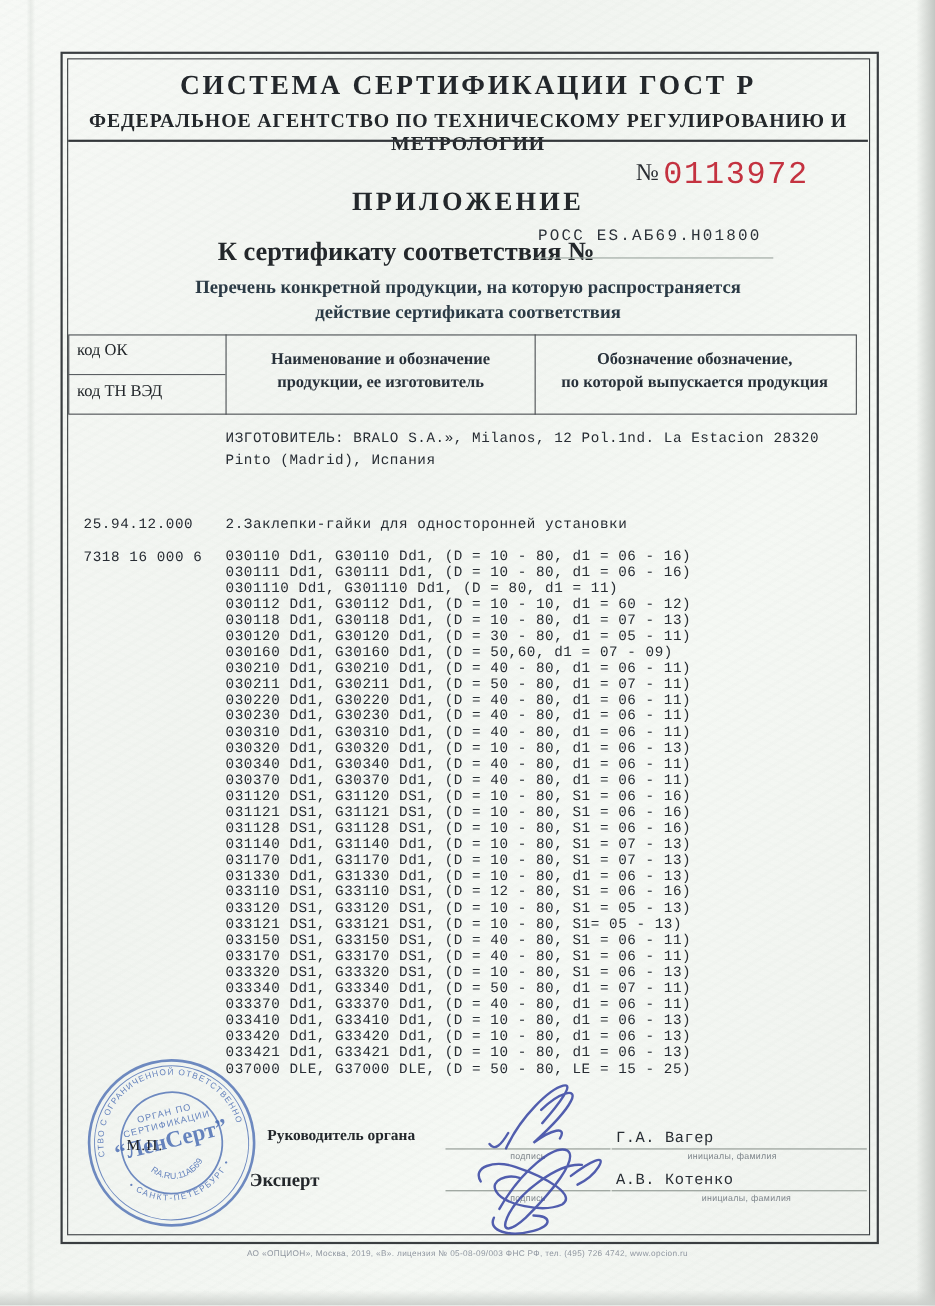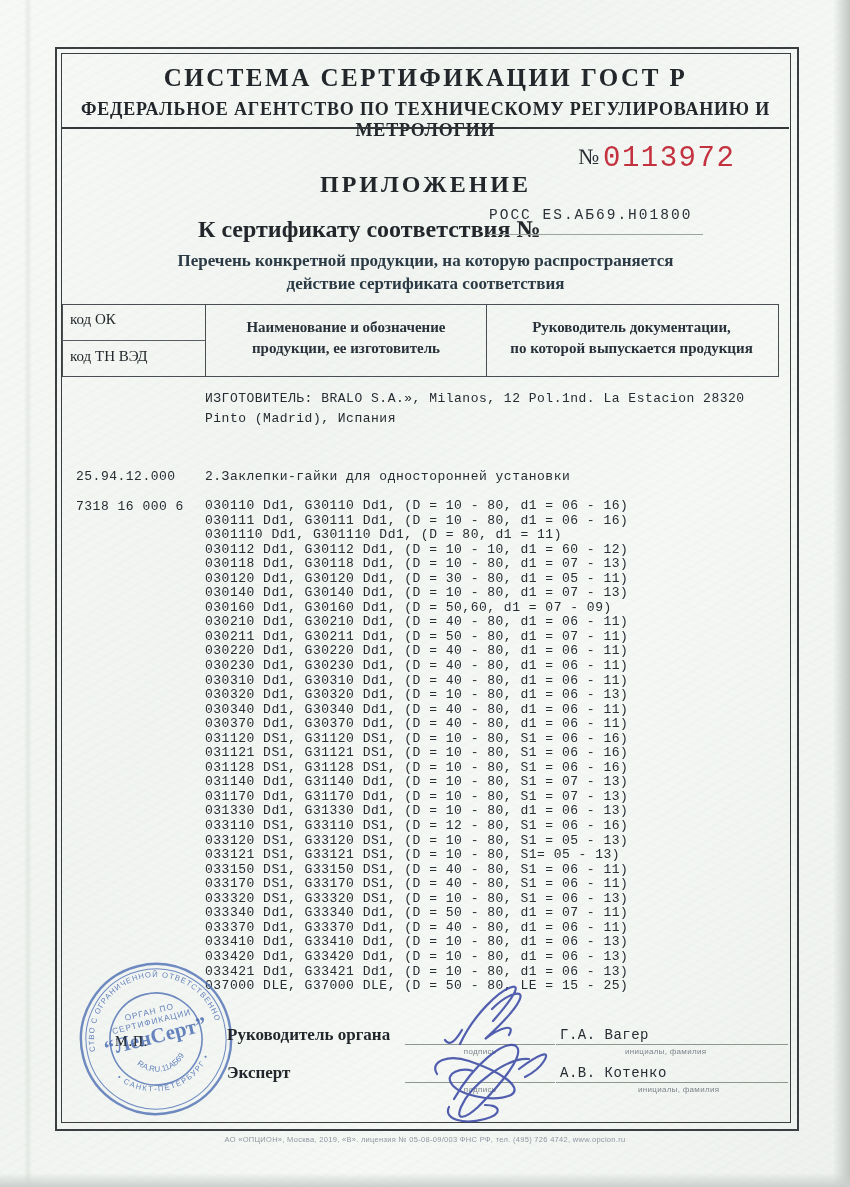--- a/index.html
+++ b/index.html
@@ -46,21 +46,21 @@
   .cell-tnvd{left:70px;top:348px;font-size:15px;color:#23272b;}
   .cell-c2{left:206px;top:317px;width:280px;text-align:center;font-size:15px;font-weight:bold;line-height:21px;color:#28313a;}
   .cell-c3{left:487px;top:317px;width:289px;text-align:center;font-size:15px;font-weight:bold;line-height:21px;color:#28313a;}
   .mono-sm{font-size:13px;letter-spacing:.5px;color:#272c33;}
   .maker{left:205px;top:389px;line-height:20px;}
   .okcode{left:76px;top:469px;}
   .ptitle{left:205px;top:469px;}
   .tnved{left:76px;top:499px;}
   .plist{left:205px;top:499px;line-height:14.55px;}
   .plist div{white-space:pre;}
-  .sig-label1{left:227px;top:1025px;font-size:17px;font-weight:bold;color:#23272b;}
+  .sig-label1{left:227px;top:1025px;font-size:14px;font-weight:bold;color:#23272b;padding-left:16px;}
   .sig-label2{left:227px;top:1063px;font-size:17px;font-weight:bold;color:#23272b;}
   .sig-line1{left:405px;top:1044px;width:150px;border-top:1px solid #8d968f;}
   .sig-line2{left:405px;top:1082px;width:150px;border-top:1px solid #8d968f;}
   .name1{left:560px;top:1027px;font-size:14px;letter-spacing:.5px;color:#272c33;}
   .name2{left:560px;top:1065px;font-size:14px;letter-spacing:.5px;color:#272c33;}
   .name-line1{left:556px;top:1044px;width:232px;border-top:1px solid #8d968f;}
   .name-line2{left:556px;top:1082px;width:232px;border-top:1px solid #8d968f;}
   .cap{font-size:8px;color:#7d848a;letter-spacing:.3px;}
   .cap-s1{left:440px;top:1047px;width:80px;text-align:center;}
   .cap-s2{left:440px;top:1085px;width:80px;text-align:center;}
@@ -102,40 +102,39 @@
   <div class="abs tbl-v1"></div>
   <div class="abs tbl-v2"></div>
   <div class="abs tbl-h1"></div>
   <div class="abs cell-okc serif">код ОК</div>
   <div class="abs cell-tnvd serif">код ТН ВЭД</div>
   <div class="abs cell-c2 serif">
     <div>Наименование и обозначение</div>
     <div>продукции, ее изготовитель</div>
   </div>
   <div class="abs cell-c3 serif">
-    <div>Руководитель документации,</div>
+    <div>Обозначение обозначение,</div>
     <div>по которой выпускается продукция</div>
   </div>
 
   <div class="abs maker mono mono-sm">
     <div>ИЗГОТОВИТЕЛЬ: BRALO S.A.», Milanos, 12 Pol.1nd. La Estacion 28320</div>
     <div>Pinto (Madrid), Испания</div>
   </div>
 
   <div class="abs okcode mono mono-sm">25.94.12.000</div>
   <div class="abs ptitle mono mono-sm">2.Заклепки-гайки для односторонней установки</div>
   <div class="abs tnved mono mono-sm">7318 16 000 6</div>
   <div class="abs plist mono mono-sm">
       <div>030110 Dd1, G30110 Dd1, (D = 10 - 80, d1 = 06 - 16)</div>
       <div>030111 Dd1, G30111 Dd1, (D = 10 - 80, d1 = 06 - 16)</div>
       <div>0301110 Dd1, G301110 Dd1, (D = 80, d1 = 11)</div>
       <div>030112 Dd1, G30112 Dd1, (D = 10 - 10, d1 = 60 - 12)</div>
       <div>030118 Dd1, G30118 Dd1, (D = 10 - 80, d1 = 07 - 13)</div>
       <div>030120 Dd1, G30120 Dd1, (D = 30 - 80, d1 = 05 - 11)</div>
-      <div>030140 Dd1, G30140 Dd1, (D = 10 - 80, d1 = 07 - 13)</div>
       <div>030160 Dd1, G30160 Dd1, (D = 50,60, d1 = 07 - 09)</div>
       <div>030210 Dd1, G30210 Dd1, (D = 40 - 80, d1 = 06 - 11)</div>
       <div>030211 Dd1, G30211 Dd1, (D = 50 - 80, d1 = 07 - 11)</div>
       <div>030220 Dd1, G30220 Dd1, (D = 40 - 80, d1 = 06 - 11)</div>
       <div>030230 Dd1, G30230 Dd1, (D = 40 - 80, d1 = 06 - 11)</div>
       <div>030310 Dd1, G30310 Dd1, (D = 40 - 80, d1 = 06 - 11)</div>
       <div>030320 Dd1, G30320 Dd1, (D = 10 - 80, d1 = 06 - 13)</div>
       <div>030340 Dd1, G30340 Dd1, (D = 40 - 80, d1 = 06 - 11)</div>
       <div>030370 Dd1, G30370 Dd1, (D = 40 - 80, d1 = 06 - 11)</div>
       <div>031120 DS1, G31120 DS1, (D = 10 - 80, S1 = 06 - 16)</div>

